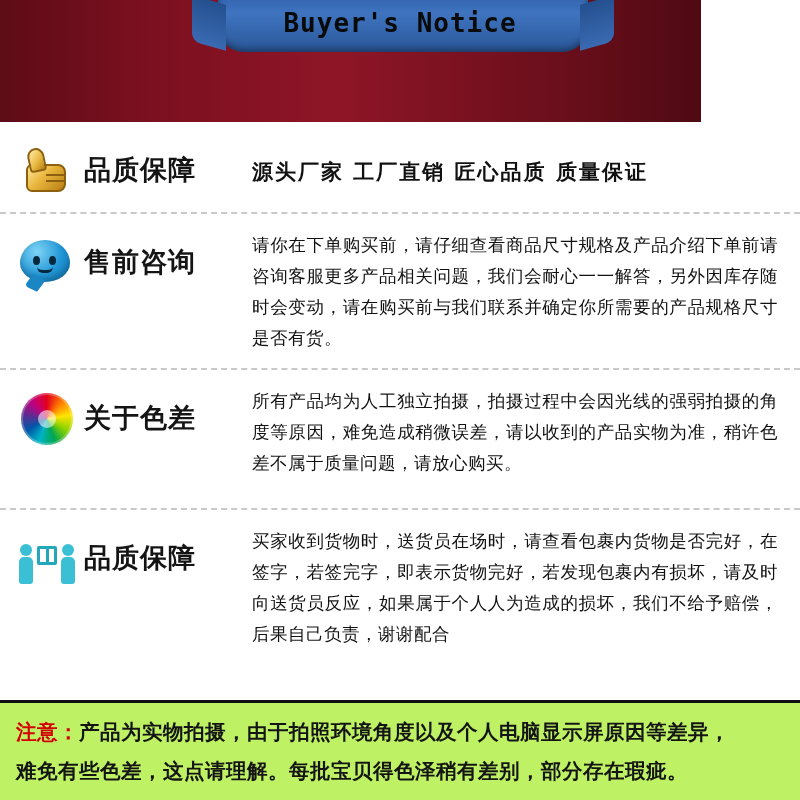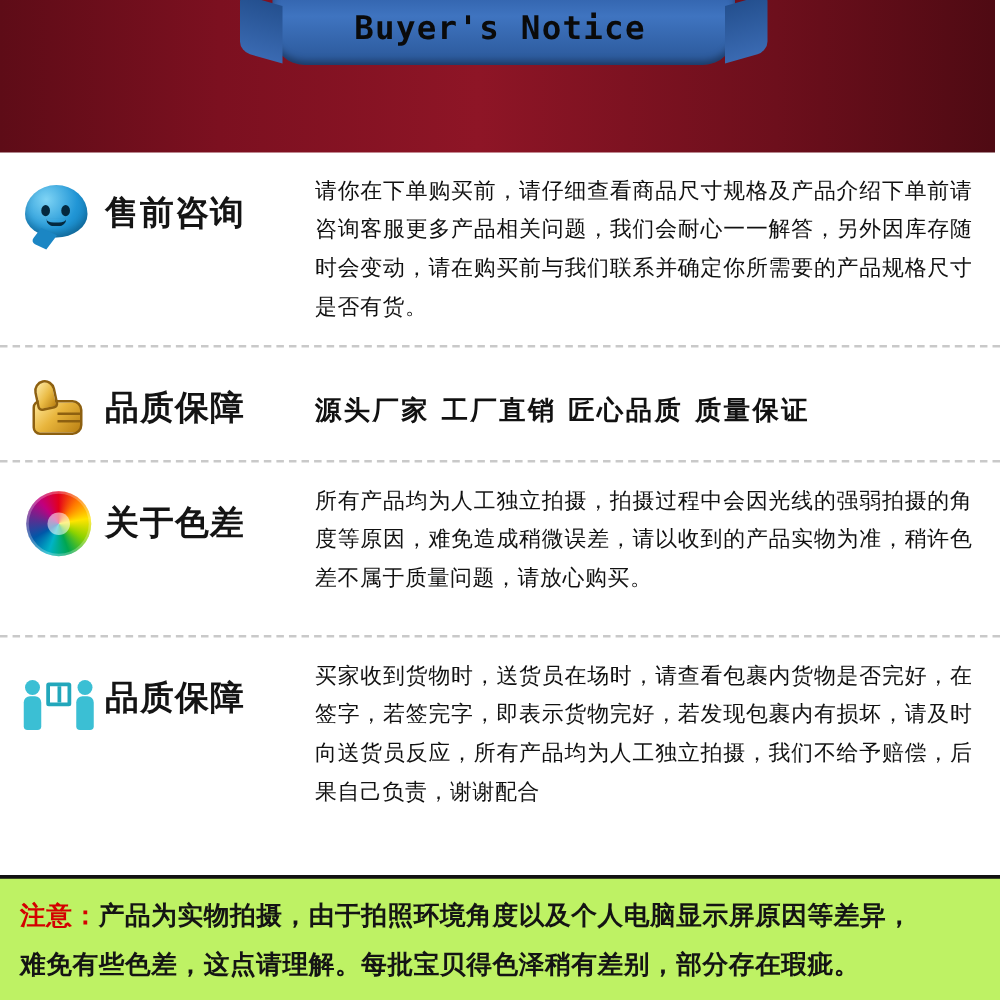--- a/index.html
+++ b/index.html
@@ -12,21 +12,21 @@
   .page {
     position: relative;
     width: 800px; height: 800px;
     overflow: hidden;
     background: #ffffff;
   }
 
   
   .header {
     position: relative;
-    width: 796px; height: 122px;
+    width: 701px; height: 122px;
     background: linear-gradient(90deg, #5e0c17 0%, #7c1020 22%, #8e1526 48%, #6d0f1c 78%, #4f0a13 100%);
     overflow: hidden;
   }
   .banner-ribbon {
     position: absolute;
     left: 218px; top: -8px;
     width: 370px; height: 60px;
     background: linear-gradient(180deg, #2f5fa8 0%, #3f74c0 35%, #2a5798 100%);
     border-radius: 0 0 26px 26px;
     box-shadow: inset 0 -3px 6px rgba(0,0,0,.35);
@@ -260,47 +260,47 @@
 <body>
 
 <div class="page">
 
   <div class="header">
     <div class="banner-ribbon"></div>
     <div class="banner-en">Buyer's Notice</div>
   </div>
 
   <div class="sections">
+
+    <div class="row row-2">
+      <div class="rowlabel">
+        <div class="icon-wrap">
+          <div class="ico-thumb">
+            <span class="palm"></span>
+              <span class="up"></span>
+              <span class="lines"></span>
+          </div>
+        </div>
+        <div class="label-cn">品质保障</div>
+      </div>
+      <div class="body-text center-spaced">源头厂家  工厂直销  匠心品质  质量保证</div>
+    </div>
 
     <div class="row row-1">
       <div class="rowlabel">
         <div class="icon-wrap">
           <div class="ico-bubble">
             <span class="eye l"></span>
               <span class="eye r"></span>
               <span class="mouth"></span>
           </div>
         </div>
         <div class="label-cn">售前咨询</div>
       </div>
       <div class="body-text">请你在下单购买前，请仔细查看商品尺寸规格及产品介绍下单前请咨询客服更多产品相关问题，我们会耐心一一解答，另外因库存随时会变动，请在购买前与我们联系并确定你所需要的产品规格尺寸是否有货。</div>
-    </div>
-
-    <div class="row row-2">
-      <div class="rowlabel">
-        <div class="icon-wrap">
-          <div class="ico-thumb">
-            <span class="palm"></span>
-              <span class="up"></span>
-              <span class="lines"></span>
-          </div>
-        </div>
-        <div class="label-cn">品质保障</div>
-      </div>
-      <div class="body-text center-spaced">源头厂家  工厂直销  匠心品质  质量保证</div>
     </div>
 
     <div class="row row-3">
       <div class="rowlabel">
         <div class="icon-wrap">
           <div class="ico-wheel"></div>
         </div>
         <div class="label-cn">关于色差</div>
       </div>
       <div class="body-text">所有产品均为人工独立拍摄，拍摄过程中会因光线的强弱拍摄的角度等原因，难免造成稍微误差，请以收到的产品实物为准，稍许色差不属于质量问题，请放心购买。</div>
@@ -316,21 +316,21 @@
               </span>
             <span class="box"></span>
             <span class="person r">
                 <span class="head"></span>
                 <span class="body"></span>
               </span>
           </div>
         </div>
         <div class="label-cn">品质保障</div>
       </div>
-      <div class="body-text">买家收到货物时，送货员在场时，请查看包裹内货物是否完好，在签字，若签完字，即表示货物完好，若发现包裹内有损坏，请及时向送货员反应，所有产品均为人工独立拍摄，我们不给予赔偿，后果自己负责，谢谢配合</div>
+      <div class="body-text">买家收到货物时，送货员在场时，请查看包裹内货物是否完好，在签字，若签完字，即表示货物完好，若发现包裹内有损坏，请及时向送货员反应，如果属于个人人为造成的损坏，我们不给予赔偿，后果自己负责，谢谢配合</div>
     </div>
 
   </div>
 
   <div class="footer">
     <div class="footer-line">
       <span class="red">注意：</span><span>产品为实物拍摄，由于拍照环境角度以及个人电脑显示屏原因等差异，</span>
     </div>
     <div class="footer-line">难免有些色差，这点请理解。每批宝贝得色泽稍有差别，部分存在瑕疵。</div>
   </div>

